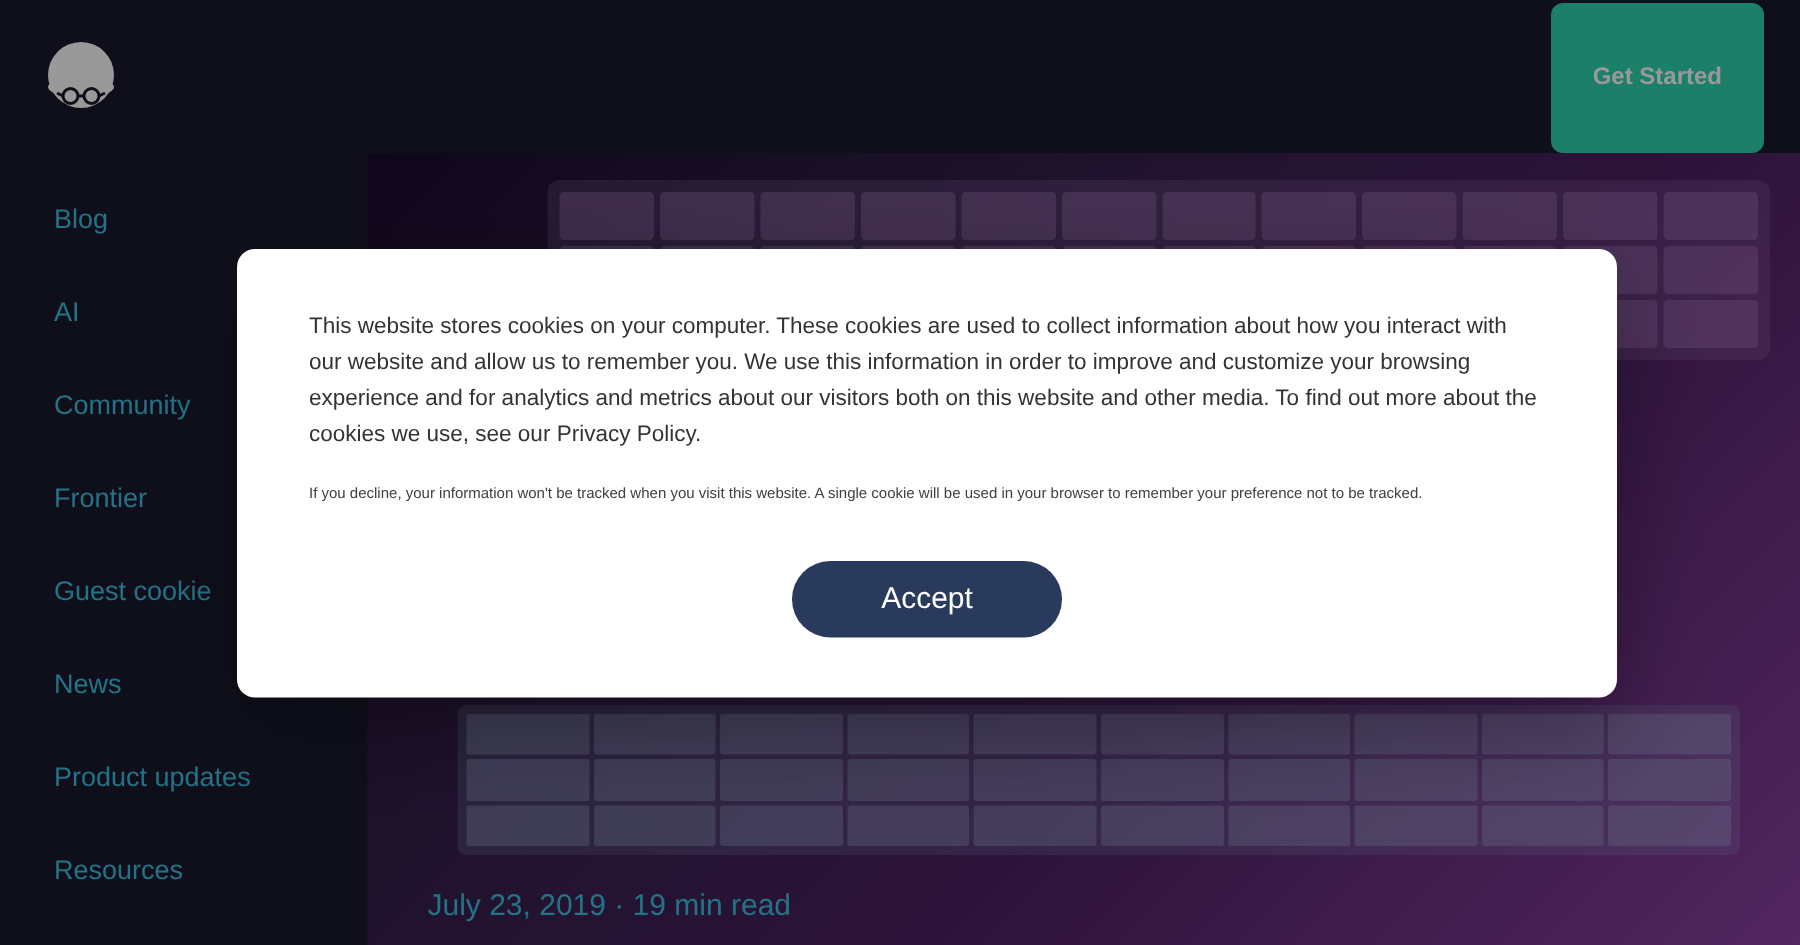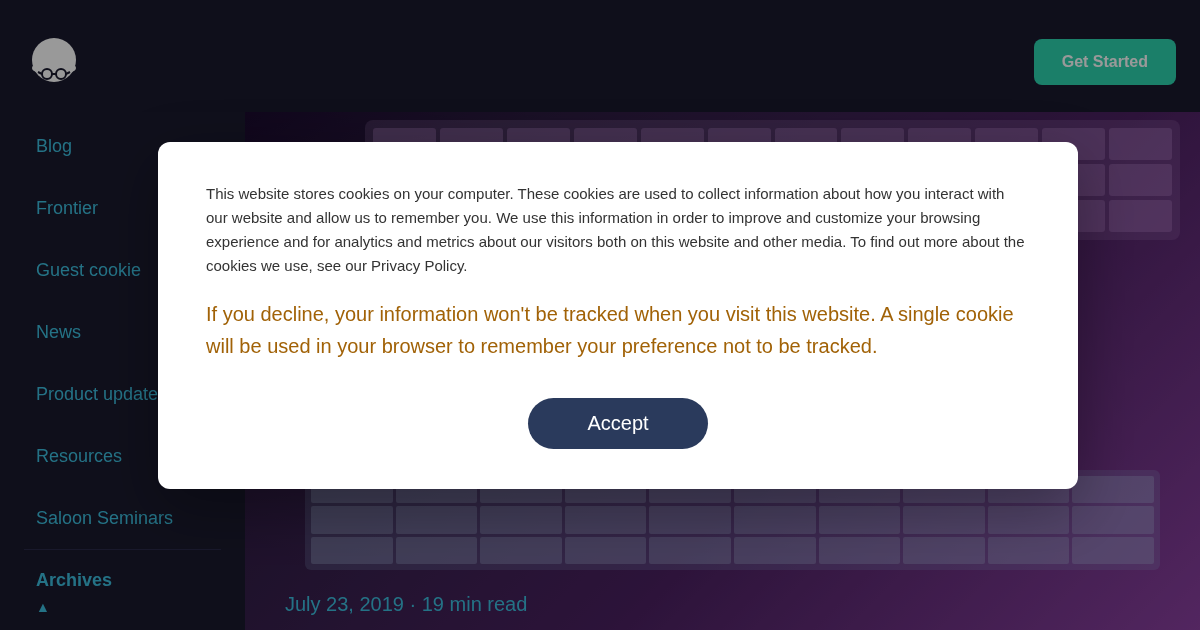--- a/index.html
+++ b/index.html
@@ -7,27 +7,26 @@
       width: 1200px;
       height: 630px;
       overflow: hidden;
       font-family: -apple-system, BlinkMacSystemFont, 'Segoe UI', sans-serif;
       background: #1a1a2e;
     }
 
     
     .header {
       position: fixed;
-      top: 12px;
+      top: 2px;
       left: 0;
       right: 0;
       height: 100px;
       background: #1a1a2e;
       display: flex;
-      align-items: center;
       padding: 0 24px;
       z-index: 10;
     }
     .logo-area {
       display: flex;
       align-items: center;
       gap: 10px;
     }
     .logo-icon {
       width: 60px;
@@ -196,22 +195,22 @@
       box-shadow: 0 20px 60px rgba(0,0,0,0.3);
       margin-left: 36px;
     }
     .modal-text {
       color: #333;
       font-size: 15px;
       line-height: 1.6;
       margin-bottom: 20px;
     }
     .modal-text-2 {
-      color: #a16207;
-      font-size: 20px;
+      color: #404040;
+      font-size: 10px;
       line-height: 1.6;
       margin-bottom: 36px;
     }
     .modal-actions {
       display: flex;
       gap: 20px;
       justify-content: center;
     }
     .accept-btn {
       background: #2a3a5c;
@@ -261,20 +260,26 @@
 </header>
 
 <div class="layout">
 
   <nav class="sidebar">
     <ul class="sidebar-nav">
       <li>
         <a href="#">Blog</a>
       </li>
       <li>
+        <a href="#">AI</a>
+      </li>
+      <li>
+        <a href="#">Community</a>
+      </li>
+      <li>
         <a href="#">Frontier</a>
       </li>
       <li>
         <a href="#">Guest cookie</a>
       </li>
       <li>
         <a href="#">News</a>
       </li>
       <li>
         <a href="#">Product updates</a>

